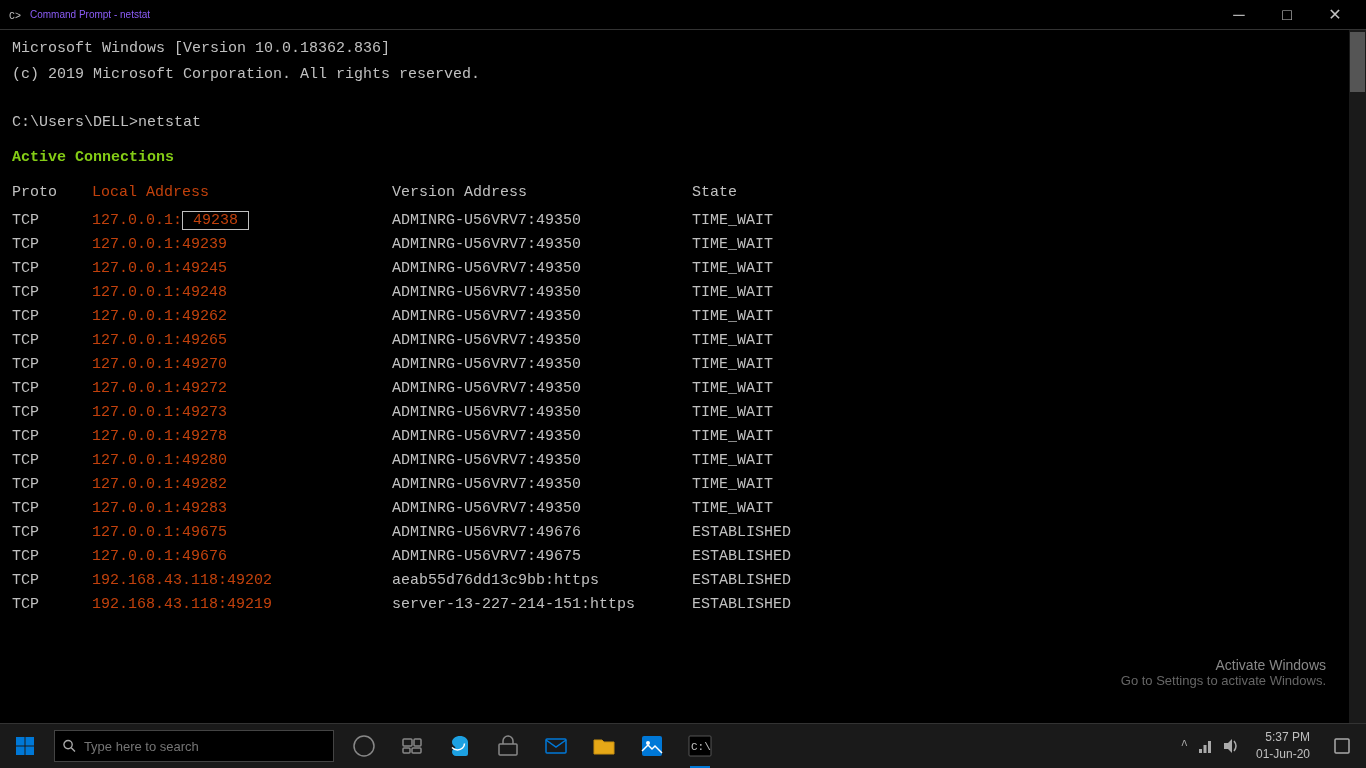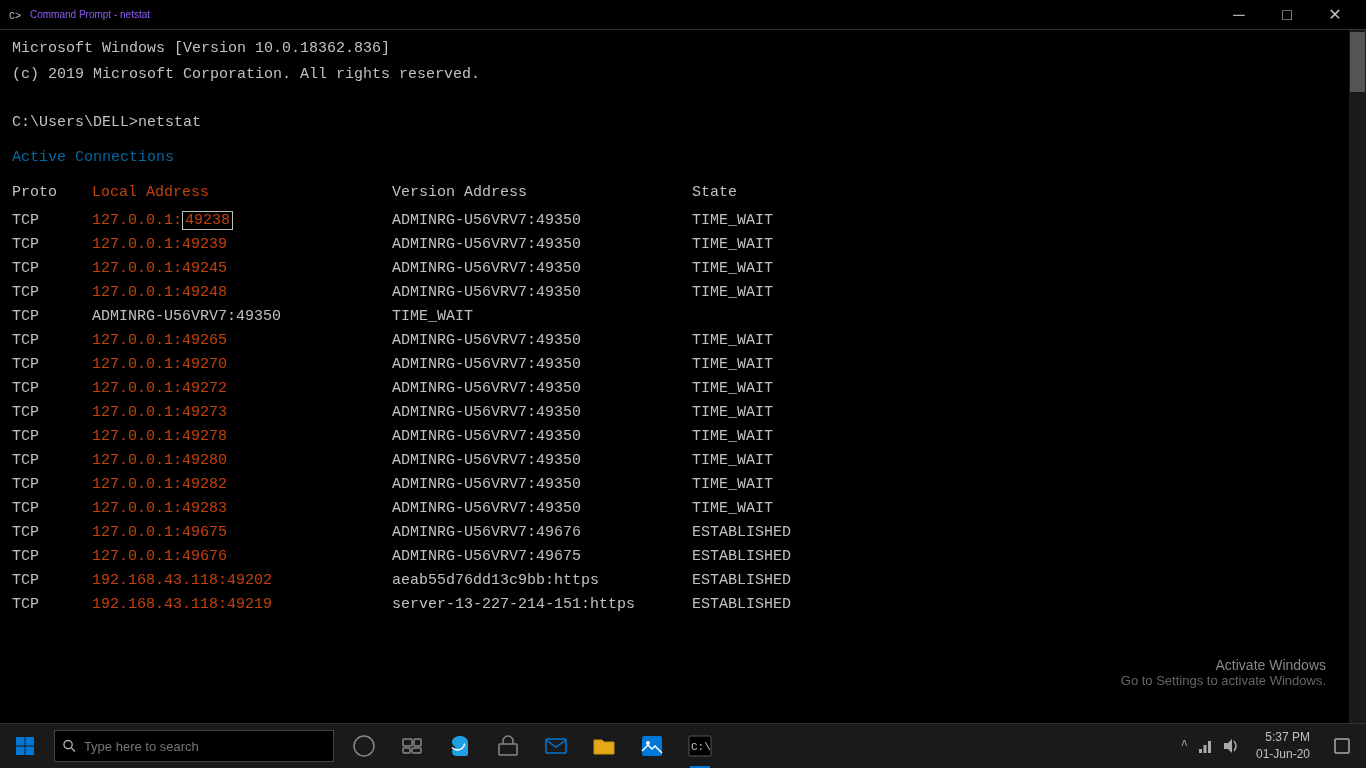--- a/index.html
+++ b/index.html
@@ -72,22 +72,23 @@
       color: #c0c0c0;
       margin-bottom: 4px;
     }
 
     .prompt-line {
       color: #c0c0c0;
       margin: 12px 0 8px 0;
     }
 
     .section-title {
-      color: #0369a1;
+      color: #84cc16;
       margin-bottom: 12px;
+      font-weight: bold;
     }
 
     .table-area {
       margin-top: 4px;
     }
 
     .table-row {
       display: flex;
       white-space: pre;
       line-height: 1.6;
@@ -108,21 +109,21 @@
     .col-state {
       color: #c0c0c0;
     }
 
     .header-row {
       margin-bottom: 4px;
     }
 
     .port-highlight {
       border: 1px solid #c0c0c0;
-      padding: 0 2px;
+      padding: 0 10px;
     }
 
     
     .scrollbar {
       position: absolute;
       right: 0;
       top: 0;
       width: 17px;
       height: calc(100% - 45px);
       background: #1a1a1a;
@@ -293,21 +294,21 @@
       <span class="col-local">Local Address</span>
       <span class="col-foreign">Version Address</span>
       <span class="col-state">State</span>
     </div>
 
     <div id="connections-rows">
         <div class="table-row"><span class="col-proto">TCP</span><span class="col-local">127.0.0.1:<span class="port-highlight">49238</span></span><span class="col-foreign">ADMINRG-U56VRV7:49350</span><span class="col-state">TIME_WAIT</span></div>
         <div class="table-row"><span class="col-proto">TCP</span><span class="col-local">127.0.0.1:49239</span><span class="col-foreign">ADMINRG-U56VRV7:49350</span><span class="col-state">TIME_WAIT</span></div>
         <div class="table-row"><span class="col-proto">TCP</span><span class="col-local">127.0.0.1:49245</span><span class="col-foreign">ADMINRG-U56VRV7:49350</span><span class="col-state">TIME_WAIT</span></div>
         <div class="table-row"><span class="col-proto">TCP</span><span class="col-local">127.0.0.1:49248</span><span class="col-foreign">ADMINRG-U56VRV7:49350</span><span class="col-state">TIME_WAIT</span></div>
-        <div class="table-row"><span class="col-proto">TCP</span><span class="col-foreign">ADMINRG-U56VRV7:49350</span><span class="col-state">TIME_WAIT</span></div>
+        <div class="table-row"><span class="col-proto">TCP</span><span class="col-local">127.0.0.1:49262</span><span class="col-foreign">ADMINRG-U56VRV7:49350</span><span class="col-state">TIME_WAIT</span></div>
         <div class="table-row"><span class="col-proto">TCP</span><span class="col-local">127.0.0.1:49265</span><span class="col-foreign">ADMINRG-U56VRV7:49350</span><span class="col-state">TIME_WAIT</span></div>
         <div class="table-row"><span class="col-proto">TCP</span><span class="col-local">127.0.0.1:49270</span><span class="col-foreign">ADMINRG-U56VRV7:49350</span><span class="col-state">TIME_WAIT</span></div>
         <div class="table-row"><span class="col-proto">TCP</span><span class="col-local">127.0.0.1:49272</span><span class="col-foreign">ADMINRG-U56VRV7:49350</span><span class="col-state">TIME_WAIT</span></div>
         <div class="table-row"><span class="col-proto">TCP</span><span class="col-local">127.0.0.1:49273</span><span class="col-foreign">ADMINRG-U56VRV7:49350</span><span class="col-state">TIME_WAIT</span></div>
         <div class="table-row"><span class="col-proto">TCP</span><span class="col-local">127.0.0.1:49278</span><span class="col-foreign">ADMINRG-U56VRV7:49350</span><span class="col-state">TIME_WAIT</span></div>
         <div class="table-row"><span class="col-proto">TCP</span><span class="col-local">127.0.0.1:49280</span><span class="col-foreign">ADMINRG-U56VRV7:49350</span><span class="col-state">TIME_WAIT</span></div>
         <div class="table-row"><span class="col-proto">TCP</span><span class="col-local">127.0.0.1:49282</span><span class="col-foreign">ADMINRG-U56VRV7:49350</span><span class="col-state">TIME_WAIT</span></div>
         <div class="table-row"><span class="col-proto">TCP</span><span class="col-local">127.0.0.1:49283</span><span class="col-foreign">ADMINRG-U56VRV7:49350</span><span class="col-state">TIME_WAIT</span></div>
         <div class="table-row"><span class="col-proto">TCP</span><span class="col-local">127.0.0.1:49675</span><span class="col-foreign">ADMINRG-U56VRV7:49676</span><span class="col-state">ESTABLISHED</span></div>
         <div class="table-row"><span class="col-proto">TCP</span><span class="col-local">127.0.0.1:49676</span><span class="col-foreign">ADMINRG-U56VRV7:49675</span><span class="col-state">ESTABLISHED</span></div>

